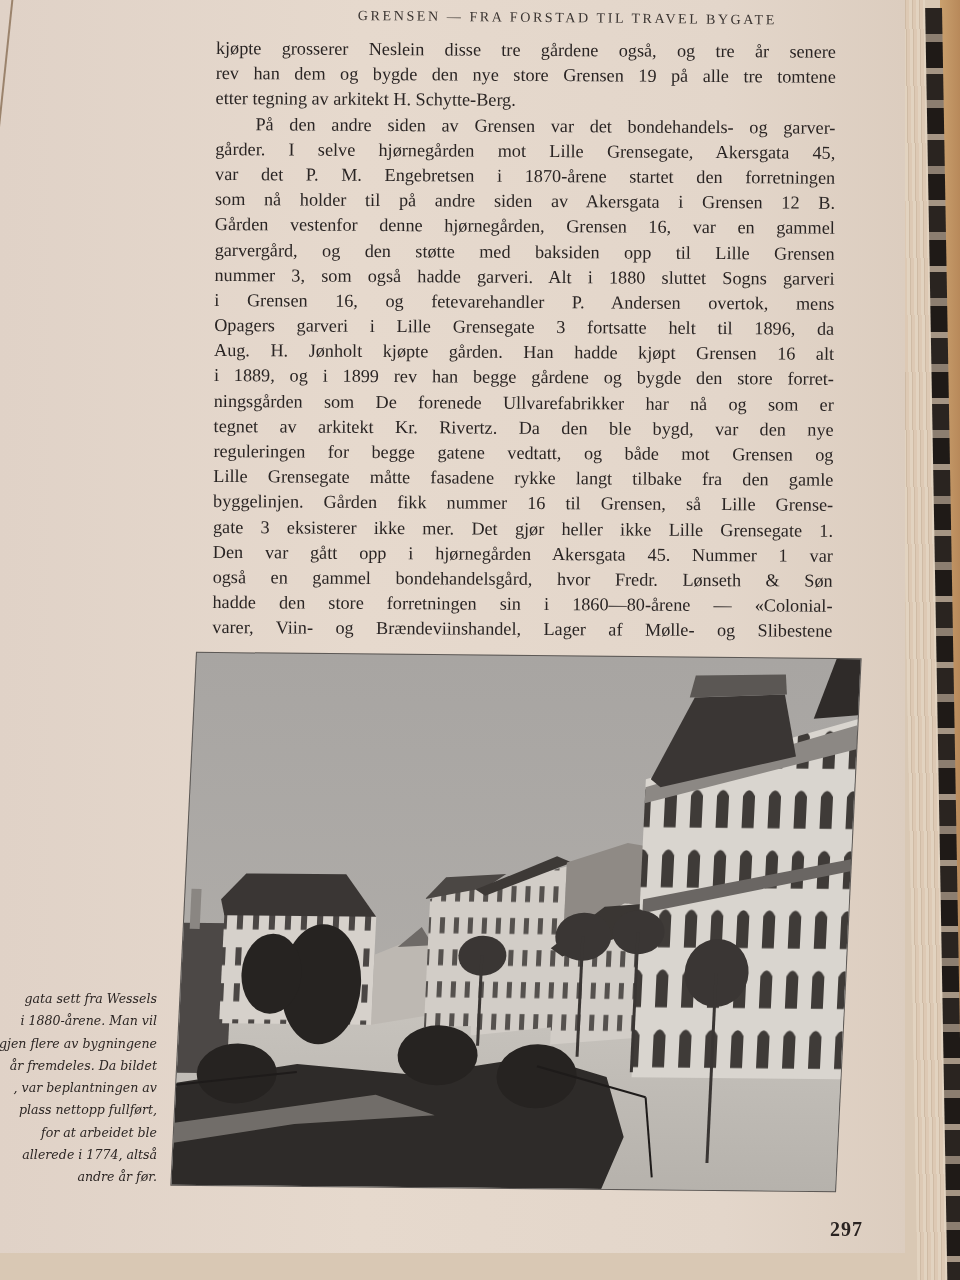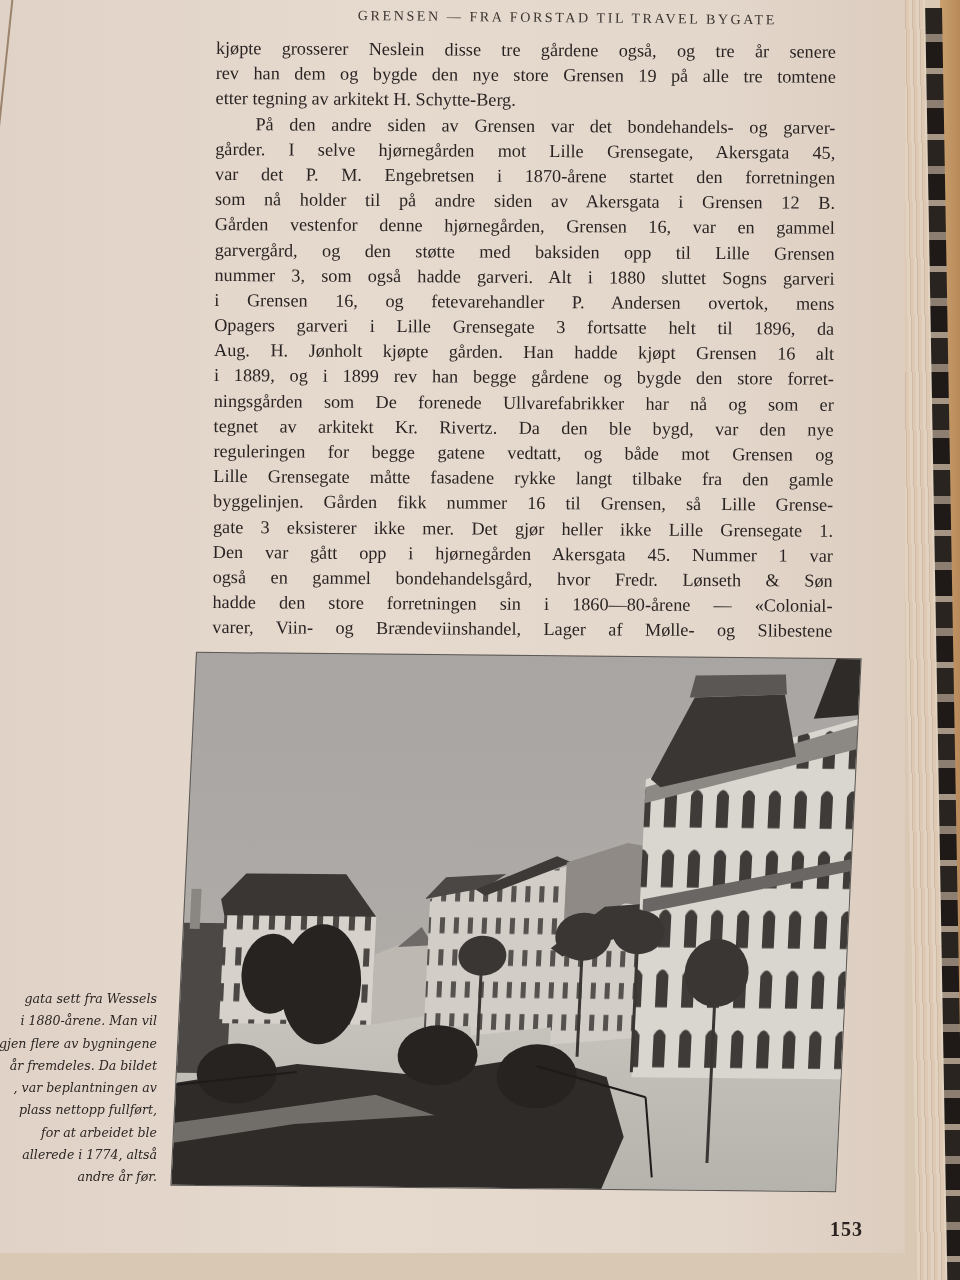--- a/index.html
+++ b/index.html
@@ -283,14 +283,14 @@
       <span class="cline">i 1880-årene. Man vil</span>
       <span class="cline">igjen flere av bygningene</span>
       <span class="cline">år fremdeles. Da bildet</span>
       <span class="cline">, var beplantningen av</span>
       <span class="cline">plass nettopp fullført,</span>
       <span class="cline">for at arbeidet ble</span>
       <span class="cline">allerede i 1774, altså</span>
       <span class="cline">andre år før.</span>
     </div>
 
-  <div class="page-number">153</div>
+  <div class="page-number">297</div>
 </div>
 
 </body></html>

